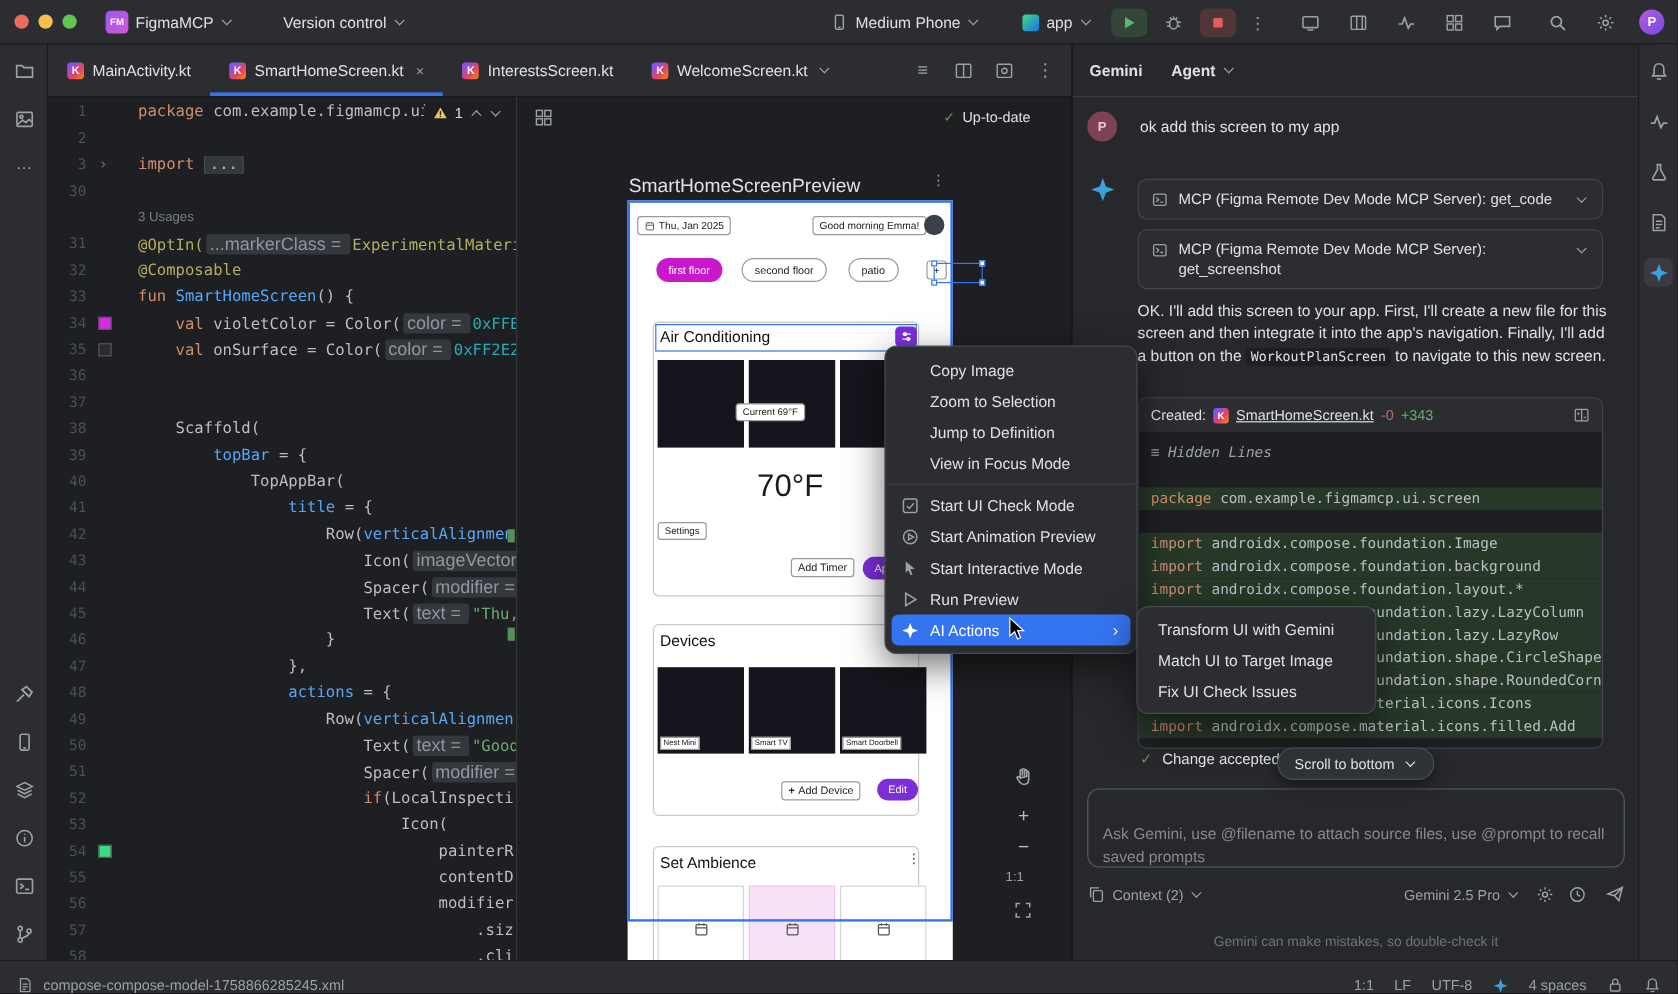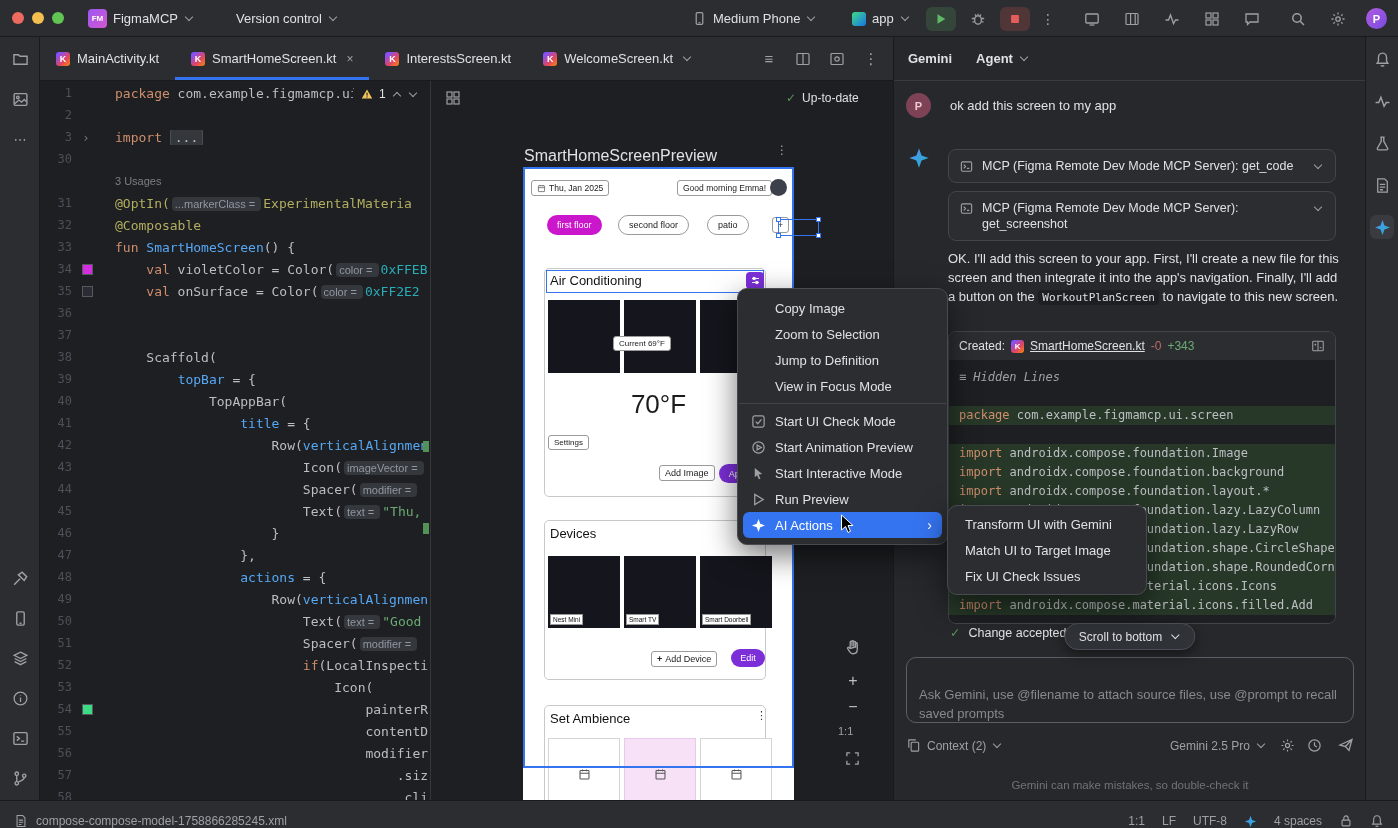--- a/index.html
+++ b/index.html
@@ -52,21 +52,21 @@
   .editor{left:40px;top:81px;width:390px;height:719px;background:#1e1f22;overflow:hidden;padding-top:1px}
   .erow{height:22px;display:flex;align-items:center;font-family:"DejaVu Sans Mono",monospace;font-size:13px}
   .lnum{width:32px;text-align:right;color:#4b5059;font-size:12px;flex:none}
   .chipz{width:43px;flex:none;display:flex;align-items:center;padding-left:10px}
   .gchip{width:11px;height:11px;border:1px solid #55585e}
   .foldarrow{color:#6f737a;font-size:13px}
   .ecode{white-space:pre;overflow:hidden;flex:1}
   .inlay{color:#7a7e85;font-size:11px;font-family:"Liberation Sans",sans-serif}
   .tk-kw{color:#cf8e6d}.tk-pl{color:#bcbec4}.tk-ann{color:#b3ae60}.tk-fn{color:#56a8f5}
   .tk-arg{color:#56a8f5}.tk-num{color:#2aacb8}.tk-str{color:#6aab73}.tk-prop{color:#c77dbb}
-  .tk-hint{color:#9196a1;background:#34373c;border-radius:4px;font-size:11px;padding:1px 3px;margin:12px 2px;font-family:"Liberation Sans",sans-serif}
+  .tk-hint{color:#9196a1;background:#34373c;border-radius:4px;font-size:15px;padding:1px 3px;margin:12px 2px;font-family:"Liberation Sans",sans-serif}
   .tk-foldbox{background:#34373c;border:1px solid #4a4d52;border-radius:3px;padding:0 4px;color:#bcbec4}
   .inspections{position:absolute;left:313px;top:4px;display:flex;align-items:center;gap:6px;background:#1e1f22;padding:2px 8px;border-radius:6px;font-size:12px;color:#dfe1e5;z-index:2}
   .inspections .ic{width:12px;height:12px}
   .gmark{position:absolute;left:383px;width:6px;height:11px;background:#549159}
 
   
   .preview{left:430px;top:81px;width:463px;height:719px;background:#1e1f22;border-left:1px solid #35373b;overflow:hidden}
   .pvicon{position:absolute;color:#9da0a6}
   .pv-status{position:absolute;left:355px;top:10px;display:flex;align-items:center;gap:6px;font-size:12px;color:#dfe1e5}
   .pv-title{position:absolute;left:93px;top:66px;font-size:16px;color:#dfe1e5}
@@ -607,21 +607,21 @@
           </span>
         </div>
       <div style="left:25px;top:133px;display:flex;gap:4px">
         <div class="imgsq"></div>
         <div class="imgsq"></div>
         <div class="imgsq"></div>
       </div>
       <div class="chipS" style="left:90px;top:169px;font-size:8px">Current 69°F</div>
       <div style="left:0;top:222px;width:271px;text-align:center;font-size:26px;color:#1b1b1b">70°F</div>
       <div class="chipS" style="left:25px;top:268px;font-size:8px">Settings</div>
-      <div class="chipS" style="left:136px;top:298px;font-size:9px">Add Image</div>
+      <div class="chipS" style="left:136px;top:298px;font-size:9px">Add Timer</div>
       <div class="pill" style="left:196px;top:297px;width:42px;height:19px">Apply</div>
 
       <div class="pcard" style="left:21px;top:353px;width:222px;height:160px"></div>
       <div class="ptitle" style="left:27px;top:359px">Devices</div>
       <div class="pmore" style="left:233px;top:357px">⋮</div>
       <div style="left:25px;top:389px;display:flex;gap:4px">
           <div class="devsq">
             <span class="devlabel">Nest Mini</span>
           </div>
           <div class="devsq">

